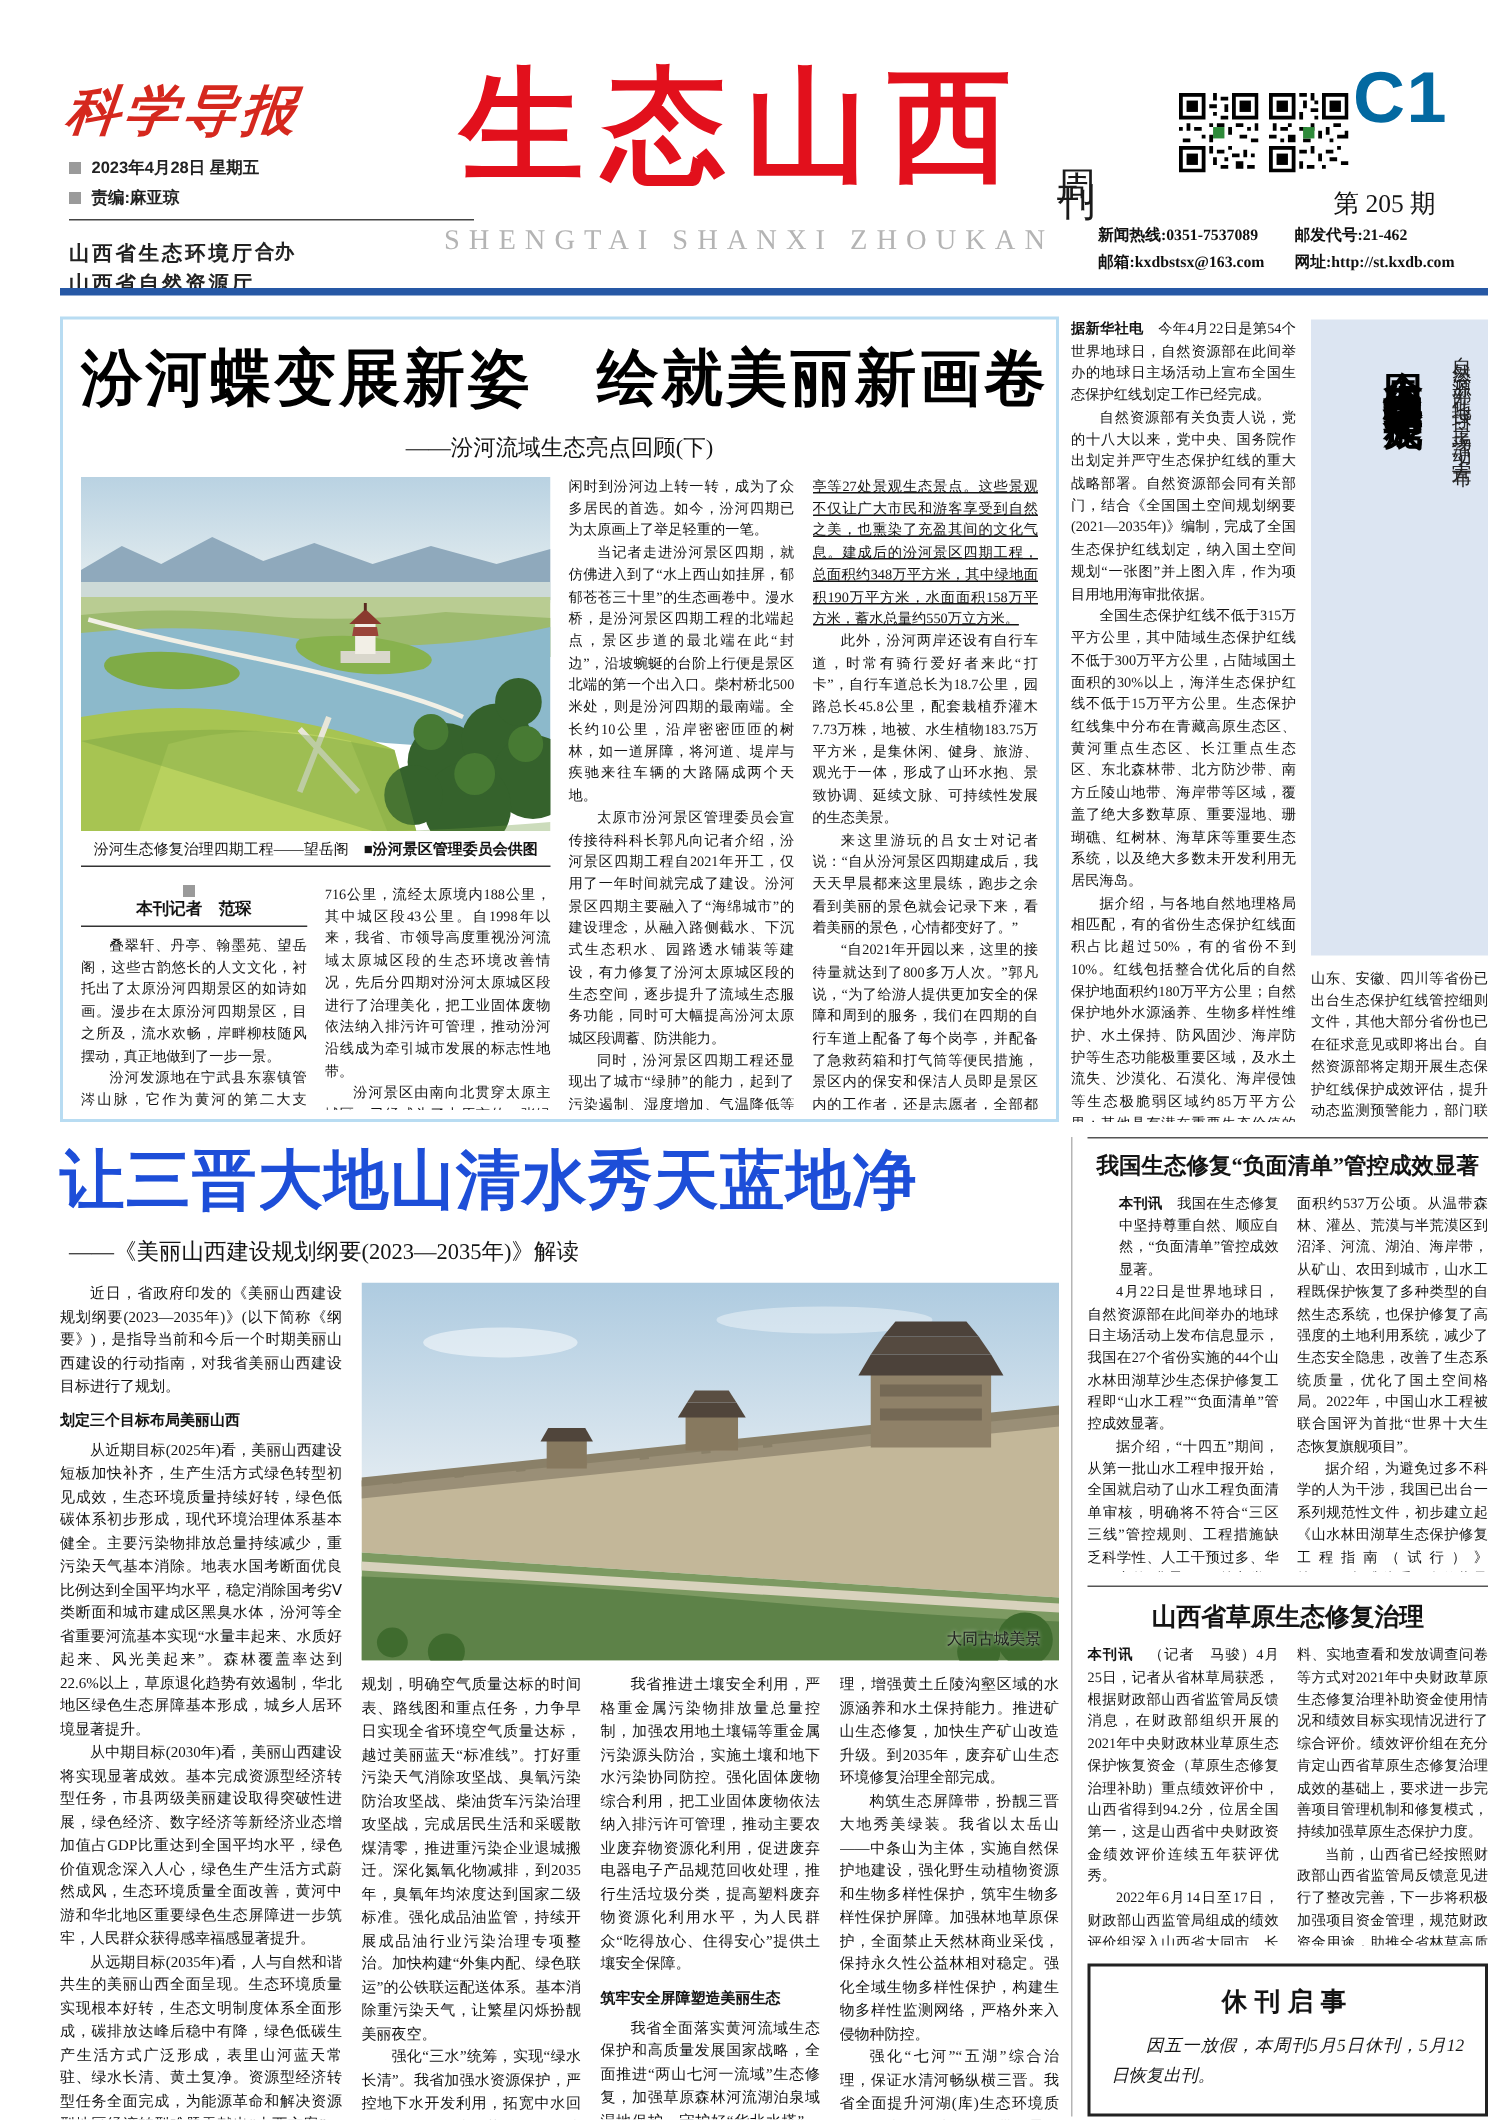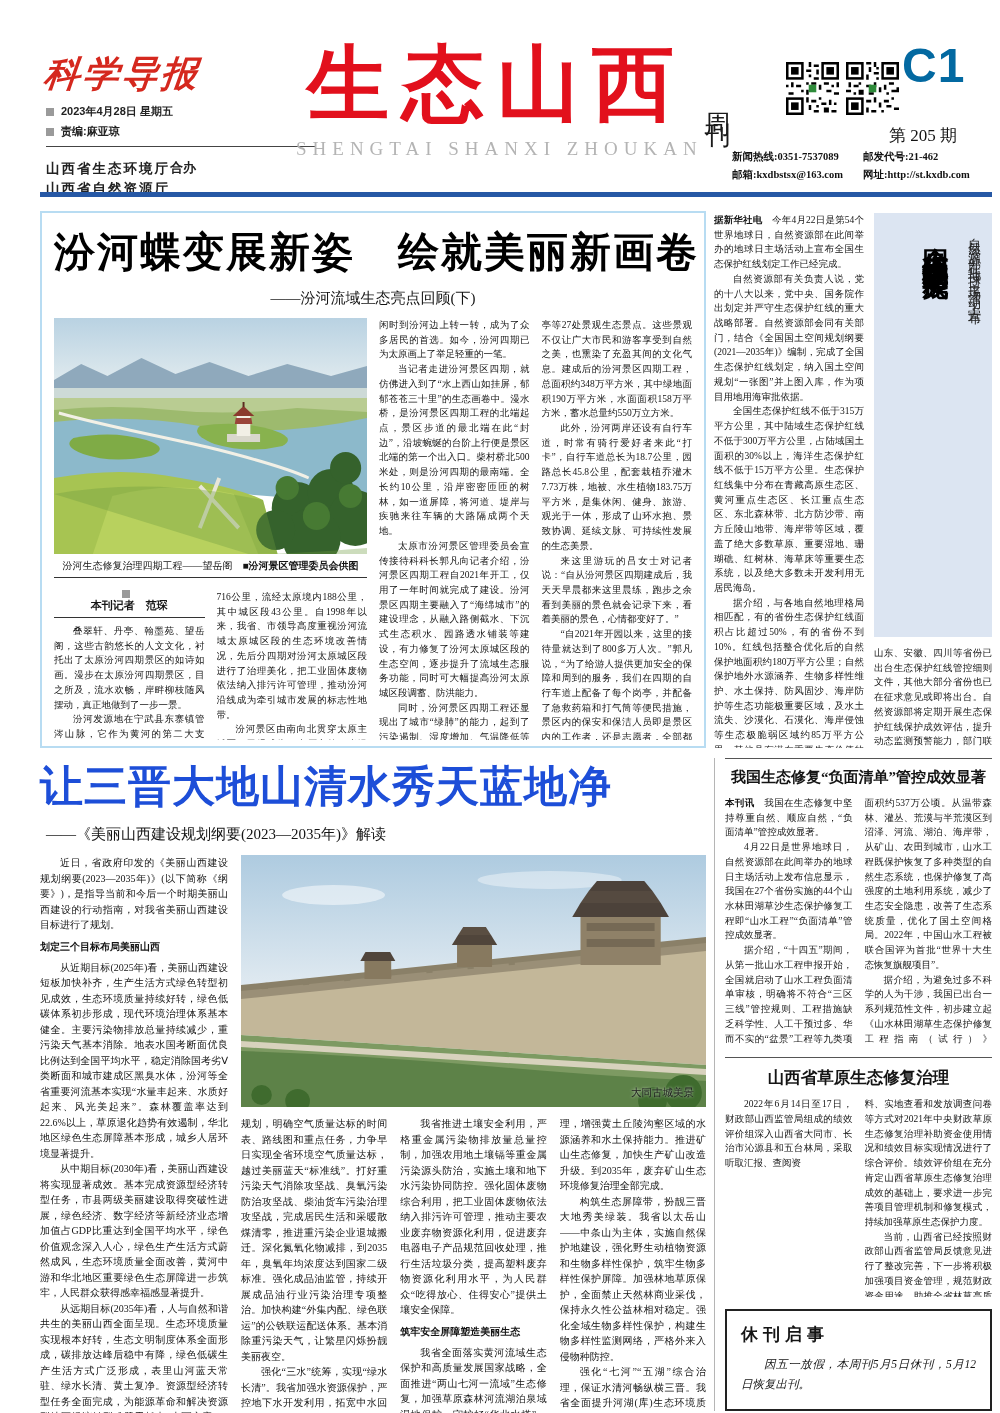--- a/index.html
+++ b/index.html
@@ -13,21 +13,21 @@
          color:#d5281e; letter-spacing:3px; transform:skewX(-6deg); }
   .hdr-meta{ position:absolute; left:46px; top:104px; font:700 11px "Liberation Sans", sans-serif; color:#222; }
   .hdr-meta .row{ display:flex; align-items:center; margin-bottom:5px; }
   .sq{ width:8px; height:8px; background:#9a9a9a; display:inline-block; margin-right:7px; }
   .hdr-rule{ width:270px; border-top:1px solid #444; margin:7px 0 12px; }
   .orgs{ display:flex; align-items:flex-start; gap:0; font:700 13.5px "Liberation Sans", sans-serif; color:#222; }
   .orgs .lines div{ line-height:20px; letter-spacing:2px; }
   .coop{ font-weight:700; font-size:13px; }
   .masthead{ position:absolute; left:296px; top:42px; width:402px; text-align:center; }
   .mh-cn{ font:900 82px "Liberation Serif", serif; color:#e2101c; letter-spacing:13px; line-height:1.05; white-space:nowrap; }
-  .mh-en{ margin-top:10px; font:400 19px "Liberation Serif", serif; color:#b4b4b4; letter-spacing:6px; white-space:nowrap; }
+  .mh-en{ margin-top:22px; font:400 19px "Liberation Serif", serif; color:#b4b4b4; letter-spacing:6px; white-space:nowrap; }
   .weekly{ position:absolute; left:700px; top:92px; writing-mode:vertical-rl; text-orientation:upright;
            font:500 26px "Liberation Serif", serif; color:#1a1a1a; letter-spacing:10px; }
   .qr{ position:absolute; top:62px; }
   .qr1{ left:786px; } .qr2{ left:846px; }
   .pagecode{ position:absolute; left:902px; top:38px; font:700 48px "Liberation Sans", sans-serif; color:#0369a1; letter-spacing:1px; }
   .issue{ position:absolute; left:856px; top:124px; width:134px; text-align:center; font:400 17px "Liberation Serif", serif; }
   .contacts{ position:absolute; left:732px; top:150px; display:grid; grid-template-columns:auto auto;
              column-gap:20px; row-gap:4px; font:700 10.5px "Liberation Serif", serif; color:#111; white-space:nowrap; }
   .bluebar{ position:absolute; left:40px; top:192px; width:952px; height:5px; background:#2658a5; }
   
@@ -64,21 +64,21 @@
   .rc-lower{ border-left:1px solid #b5b5b5; margin-top:10px; padding-left:10px; }
   .a4{ border-top:1px solid #555; padding-top:9px; }
   .a4-title{ text-align:center; font:900 15px "Liberation Serif", serif; margin-bottom:9px; white-space:nowrap; }
   .twocols{ display:flex; gap:12px; }
   .twocols > div{ flex:1; overflow:hidden; }
   .a4-cols{ height:252px; }
   .a5{ border-top:1px solid #555; margin-top:9px; padding-top:9px; }
   .a5-title{ text-align:center; font:900 16.5px "Liberation Serif", serif; line-height:1.35; margin-bottom:8px; }
   .a5-cols{ height:200px; }
   .notice{ border:2px solid #222; margin-top:12px; padding:10px 14px; height:102px; }
-  .notice-title{ text-align:left; font:700 17px "Liberation Sans", sans-serif; letter-spacing:5px; margin:2px 0 9px; }
+  .notice-title{ text-align:center; font:700 17px "Liberation Sans", sans-serif; letter-spacing:5px; margin:2px 0 9px; }
   .notice-body{ font:italic 400 11.5px "Liberation Serif", serif; text-indent:2em; line-height:1.7; text-align:justify; }
   
   .a3{ position:absolute; left:40px; top:758px; width:666px; height:650px; }
   .a3-title{ font:900 43px "Liberation Serif", serif; letter-spacing:1px; color:#1d4ed8; white-space:nowrap; }
   .a3-sub{ font:400 15px "Liberation Serif", serif; margin:9px 0 11px 6px; }
   .a3-body{ display:flex; gap:13px; height:558px; }
   .a3-col1{ width:188px; height:100%; overflow:hidden; }
   .a3-right{ flex:1; display:flex; flex-direction:column; }
   .a3-photo{ position:relative; height:252px; }
   .a3-photo svg{ display:block; width:100%; height:252px; }
@@ -235,21 +235,21 @@
         <p class="p" style="text-indent: 0px;">716公里，流经太原境内188公里，其中城区段43公里。自1998年以来，我省、市领导高度重视汾河流域太原城区段的生态环境改善情况，先后分四期对汾河太原城区段进行了治理美化，把工业固体废物依法纳入排污许可管理，推动汾河沿线成为牵引城市发展的标志性地带。</p>
         <p class="p">汾河景区由南向北贯穿太原主城区，已经成为了太原市的一张绿色名片，</p>
       </div>
     <div class="a1-c3 colbox">
         <p class="p" style="text-indent: 0px;">闲时到汾河边上转一转，成为了众多居民的首选。如今，汾河四期已为太原画上了举足轻重的一笔。</p>
         <p class="p">当记者走进汾河景区四期，就仿佛进入到了“水上西山如挂屏，郁郁苍苍三十里”的生态画卷中。漫水桥，是汾河景区四期工程的北端起点，景区步道的最北端在此“封边”，沿坡蜿蜒的台阶上行便是景区北端的第一个出入口。柴村桥北500米处，则是汾河四期的最南端。全长约10公里，沿岸密密匝匝的树林，如一道屏障，将河道、堤岸与疾驰来往车辆的大路隔成两个天地。</p>
         <p class="p">太原市汾河景区管理委员会宣传接待科科长郭凡向记者介绍，汾河景区四期工程自2021年开工，仅用了一年时间就完成了建设。汾河景区四期主要融入了“海绵城市”的建设理念，从融入路侧截水、下沉式生态积水、园路透水铺装等建设，有力修复了汾河太原城区段的生态空间，逐步提升了流域生态服务功能，同时可大幅提高汾河太原城区段调蓄、防洪能力。</p>
         <p class="p">同时，汾河景区四期工程还显现出了城市“绿肺”的能力，起到了污染遏制、湿度增加、气温降低等特点。汾河从曾经的有河无水、有水皆污到如今成为了一个宜居、宜游、宜业的生态环境，其工程量的增加、难度的加大可想而知。</p>
       </div>
     <div class="a1-c4 colbox">
-        <p class="p" style="text-indent: 0px;">亭等27处景观生态景点。这些景观不仅让广大市民和游客享受到自然之美，也熏染了充盈其间的文化气息。建成后的汾河景区四期工程，总面积约348万平方米，其中绿地面积190万平方米，水面面积158万平方米，蓄水总量约550万立方米。</p>
+        <p class="p" style="text-indent: 0px; text-decoration: underline;">亭等27处景观生态景点。这些景观不仅让广大市民和游客享受到自然之美，也熏染了充盈其间的文化气息。建成后的汾河景区四期工程，总面积约348万平方米，其中绿地面积190万平方米，水面面积158万平方米，蓄水总量约550万立方米。</p>
         <p class="p">此外，汾河两岸还设有自行车道，时常有骑行爱好者来此“打卡”，自行车道总长为18.7公里，园路总长45.8公里，配套栽植乔灌木7.73万株，地被、水生植物183.75万平方米，是集休闲、健身、旅游、观光于一体，形成了山环水抱、景致协调、延续文脉、可持续性发展的生态美景。</p>
         <p class="p">来这里游玩的吕女士对记者说：“自从汾河景区四期建成后，我天天早晨都来这里晨练，跑步之余看到美丽的景色就会记录下来，看着美丽的景色，心情都变好了。”</p>
         <p class="p">“自2021年开园以来，这里的接待量就达到了800多万人次。”郭凡说，“为了给游人提供更加安全的保障和周到的服务，我们在四期的自行车道上配备了每个岗亭，并配备了急救药箱和打气筒等便民措施，景区内的保安和保洁人员即是景区内的工作者，还是志愿者，全部都接受过应急急救培训，遇到险情能够从容应对。”</p>
       </div>
   </div>
 </div>
 
 <div class="rc">
   <div class="a2">
     <div class="a2-left colbox">
@@ -270,37 +270,38 @@
 
       </div>
     </div>
   </div>
 
   <div class="rc-lower">
     <div class="a4">
       <div class="a4-title">我国生态修复“负面清单”管控成效显著</div>
       <div class="twocols a4-cols">
         <div>
-            <p class="p" style="text-indent: 0px;"><b>本刊讯</b>　我国在生态修复中坚持尊重自然、顺应自然，“负面清单”管控成效显著。</p>
+            <p class="p" style="text-indent: 0px; margin-left: 21px;"><b>本刊讯</b>　我国在生态修复中坚持尊重自然、顺应自然，“负面清单”管控成效显著。</p>
             <p class="p">4月22日是世界地球日，自然资源部在此间举办的地球日主场活动上发布信息显示，我国在27个省份实施的44个山水林田湖草沙生态保护修复工程即“山水工程”“负面清单”管控成效显著。</p>
             <p class="p">据介绍，“十四五”期间，从第一批山水工程申报开始，全国就启动了山水工程负面清单审核，明确将不符合“三区三线”管控规则、工程措施缺乏科学性、人工干预过多、华而不实的“盆景”工程等九类项目排除在中央财政资金安排之外。</p>
           </div>
         <div>
             <p class="p" style="text-indent: 0px;">面积约537万公顷。从温带森林、灌丛、荒漠与半荒漠区到沼泽、河流、湖泊、海岸带，从矿山、农田到城市，山水工程既保护恢复了多种类型的自然生态系统，也保护修复了高强度的土地利用系统，减少了生态安全隐患，改善了生态系统质量，优化了国土空间格局。2022年，中国山水工程被联合国评为首批“世界十大生态恢复旗舰项目”。</p>
             <p class="p">据介绍，为避免过多不科学的人为干涉，我国已出台一系列规范性文件，初步建立起《山水林田湖草生态保护修复工程指南（试行）》等“1+N”标准体系，有效指导各地遵循自然生态系统演替规律，科学开展生态修复。</p>
           </div>
       </div>
     </div>
 
     <div class="a5">
       <div class="a5-title">
         <div>山西省草原生态修复治理</div>
       </div>
       <div class="twocols a5-cols">
         <div>
+            <p class="p" style="text-indent: 0px;"><b>本刊讯</b>　（记者　马骏）4月25日，记者从省林草局获悉，根据财政部山西省监管局反馈消息，在财政部组织开展的2021年中央财政林业草原生态保护恢复资金（草原生态修复治理补助）重点绩效评价中，山西省得到94.2分，位居全国第一，这是山西省中央财政资金绩效评价连续五年获评优秀。</p>
             <p class="p">2022年6月14日至17日，财政部山西监管局组成的绩效评价组深入山西省大同市、长治市沁源县和五台林局，采取听取汇报、查阅资</p>
           </div>
         <div>
             <p class="p" style="text-indent: 0px;">料、实地查看和发放调查问卷等方式对2021年中央财政草原生态修复治理补助资金使用情况和绩效目标实现情况进行了综合评价。绩效评价组在充分肯定山西省草原生态修复治理成效的基础上，要求进一步完善项目管理机制和修复模式，持续加强草原生态保护力度。</p>
             <p class="p">当前，山西省已经按照财政部山西省监管局反馈意见进行了整改完善，下一步将积极加强项目资金管理，规范财政资金用途，助推全省林草高质量发展。</p>
           </div>
       </div>
     </div>
 
     <div class="notice">

